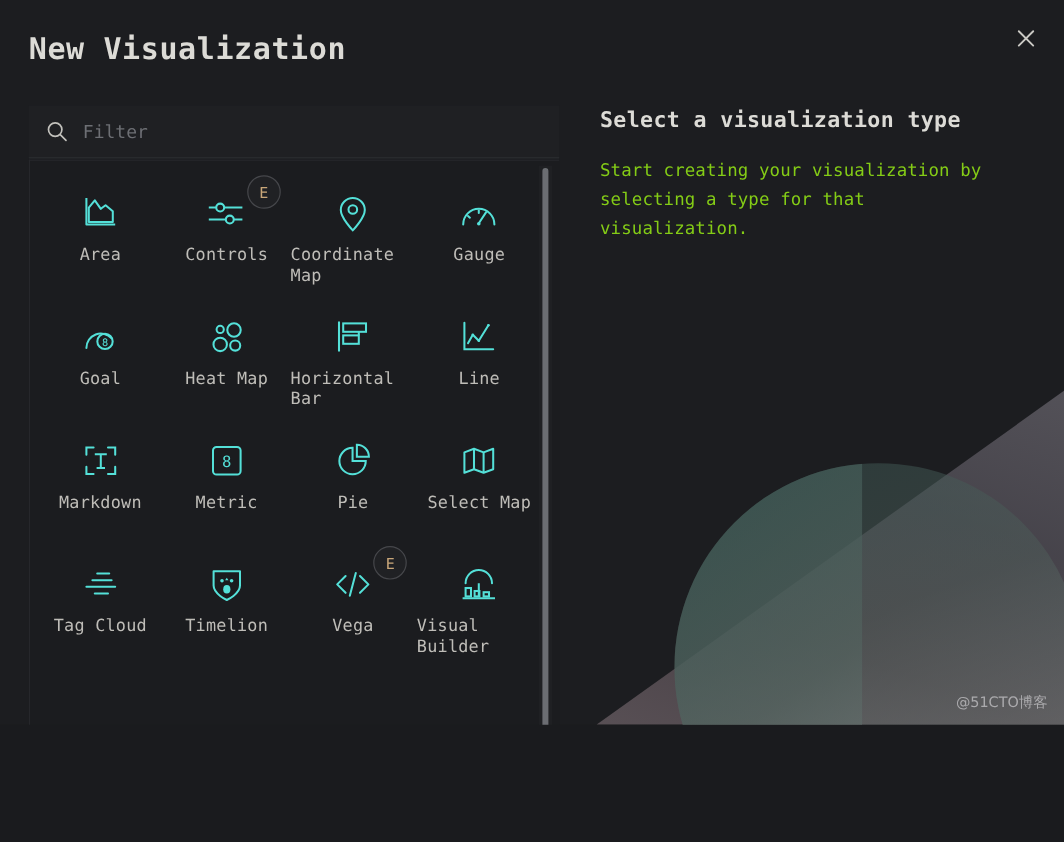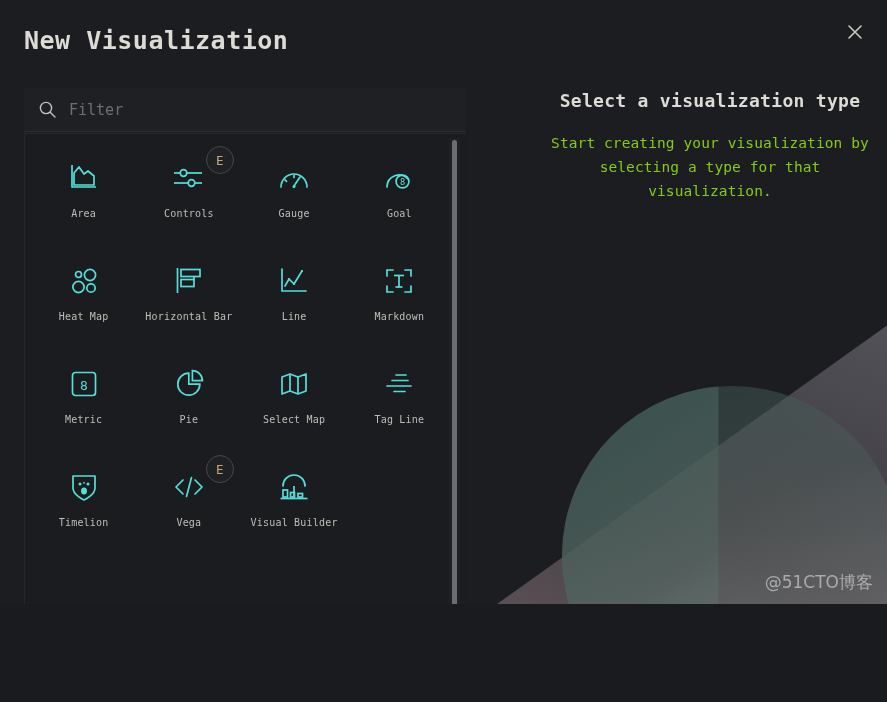--- a/index.html
+++ b/index.html
@@ -148,23 +148,23 @@
   }
   .cell .ico {
     position: relative;
     height: 40px;
     display: flex;
     align-items: center;
     justify-content: center;
   }
   .cell .lbl {
     margin-top: 7px;
-    font-size: 10px;
+    font-size: 14px;
     line-height: 17px;
-    text-align: center;
+    text-align: left;
     color: #bfbdb8;
     letter-spacing: 0.2px;
     max-width: 104px;
   }
   .badge {
     position: absolute;
     top: -12px;
     right: -28px;
     width: 28px;
     height: 28px;
@@ -205,46 +205,45 @@
     width: 5px;
     height: 540px;
     background: #6b6d72;
     border-radius: 3px;
     cursor: pointer;
   }
 
   
   #right-col {
     position: absolute;
-    left: 534px;
+    left: 500px;
     top: 90px;
     width: 352px;
     z-index: 5;
-    text-align: center;
   }
   #right-head {
     font-size: 18px;
     font-weight: 700;
     color: #dcdbd6;
     letter-spacing: 0.3px;
     margin-bottom: 20px;
   }
   #right-body {
     font-size: 14.5px;
     line-height: 24px;
     color: #84cc16;
     letter-spacing: 0.1px;
   }
 
   #watermark {
     position: absolute;
     right: 14px;
     bottom: 10px;
     font-family: "DejaVu Sans", "Liberation Sans", sans-serif;
-    font-size: 17px;
+    font-size: 12px;
     color: #b9b8bb;
     opacity: 0.85;
     z-index: 8;
   }
 </style>
 </head>
 <body>
 
 <div id="modal">
 
@@ -296,20 +295,29 @@
                 <line x1="2" y1="18" x2="16" y2="18"></line>
                 <circle cx="19.5" cy="18" r="3.3"></circle>
                 <line x1="23" y1="18" x2="30" y2="18"></line>
               </svg>
               <span class="badge">E</span>
             </div>
             <div class="lbl">Controls</div>
           </div>
           <div class="cell">
             <div class="ico">
+              <svg viewBox="0 0 26 32" width="26" height="32" fill="none" stroke="#54e0d8" stroke-width="1.7">
+                <path d="M13 30c0 0-10-10.4-10-17A10 10 0 0 1 23 13c0 6.6-10 17-10 17z" stroke-linejoin="round"></path>
+                <circle cx="13" cy="12.6" r="3.6"></circle>
+              </svg>
+            </div>
+            <div class="lbl">Coordinate Map</div>
+          </div>
+          <div class="cell">
+            <div class="ico">
               <svg viewBox="0 0 32 24" width="32" height="24" fill="none" stroke="#54e0d8" stroke-width="1.7">
                 <path d="M3 21a13 13 0 0 1 26 0" stroke-linecap="round"></path>
                 <line x1="16" y1="20" x2="22" y2="11" stroke-linecap="round"></line>
                 <circle cx="16" cy="20.5" r="1.5" fill="#54e0d8" stroke="none"></circle>
                 <line x1="7" y1="14" x2="8.6" y2="15.4" stroke-linecap="round"></line>
                 <line x1="16" y1="9.5" x2="16" y2="11.5" stroke-linecap="round"></line>
               </svg>
             </div>
             <div class="lbl">Gauge</div>
           </div>
@@ -398,21 +406,21 @@
           </div>
           <div class="cell">
             <div class="ico">
               <svg viewBox="0 0 32 24" width="32" height="24" fill="none" stroke="#54e0d8" stroke-width="1.7" stroke-linecap="round">
                 <line x1="13" y1="3" x2="23" y2="3"></line>
                 <line x1="9" y1="8.5" x2="25" y2="8.5"></line>
                 <line x1="4" y1="14" x2="28" y2="14"></line>
                 <line x1="11" y1="19.5" x2="22" y2="19.5"></line>
               </svg>
             </div>
-            <div class="lbl">Tag Line</div>
+            <div class="lbl">Tag Cloud</div>
           </div>
           <div class="cell">
             <div class="ico">
               <svg viewBox="0 0 28 30" width="28" height="30" fill="none" stroke="#54e0d8" stroke-width="1.7" stroke-linejoin="round">
                 <path d="M3 4h22v12c0 7-11 12-11 12S3 23 3 16z"></path>
                 <circle cx="10" cy="12" r="1.5" fill="#54e0d8" stroke="none"></circle>
                 <circle cx="18" cy="12" r="1.5" fill="#54e0d8" stroke="none"></circle>
                 <ellipse cx="14" cy="19" rx="3" ry="3.6" fill="#54e0d8" stroke="none"></ellipse>
                 <path d="M14 9.5l-1.4 2h2.8z" fill="#54e0d8" stroke="none"></path>
               </svg>

